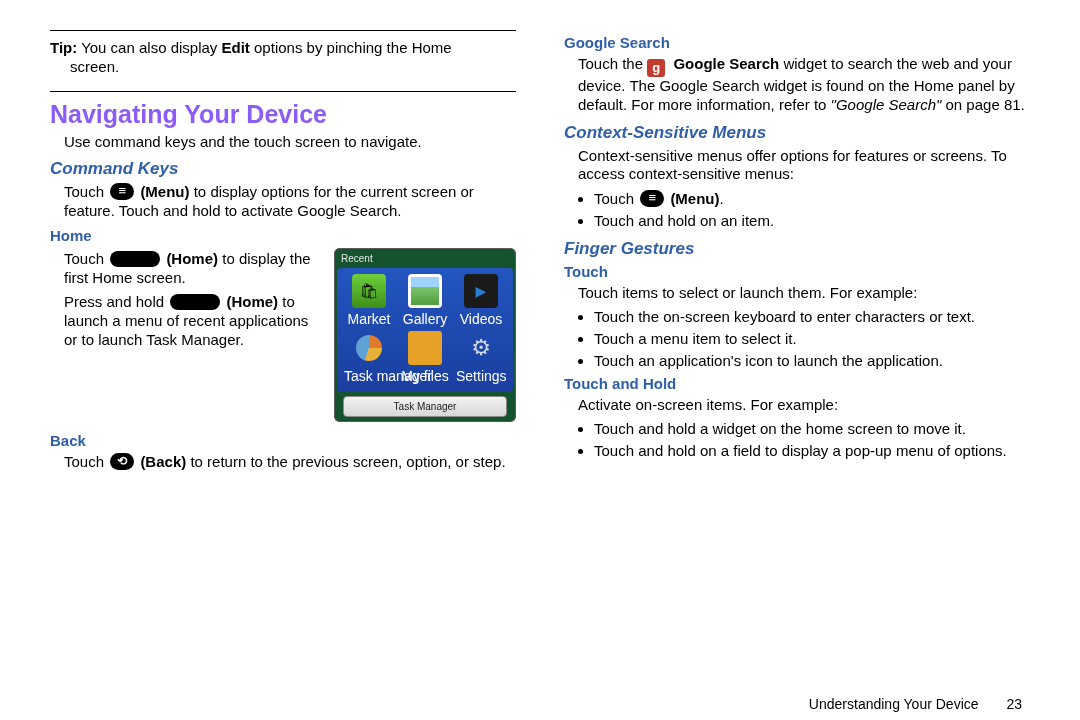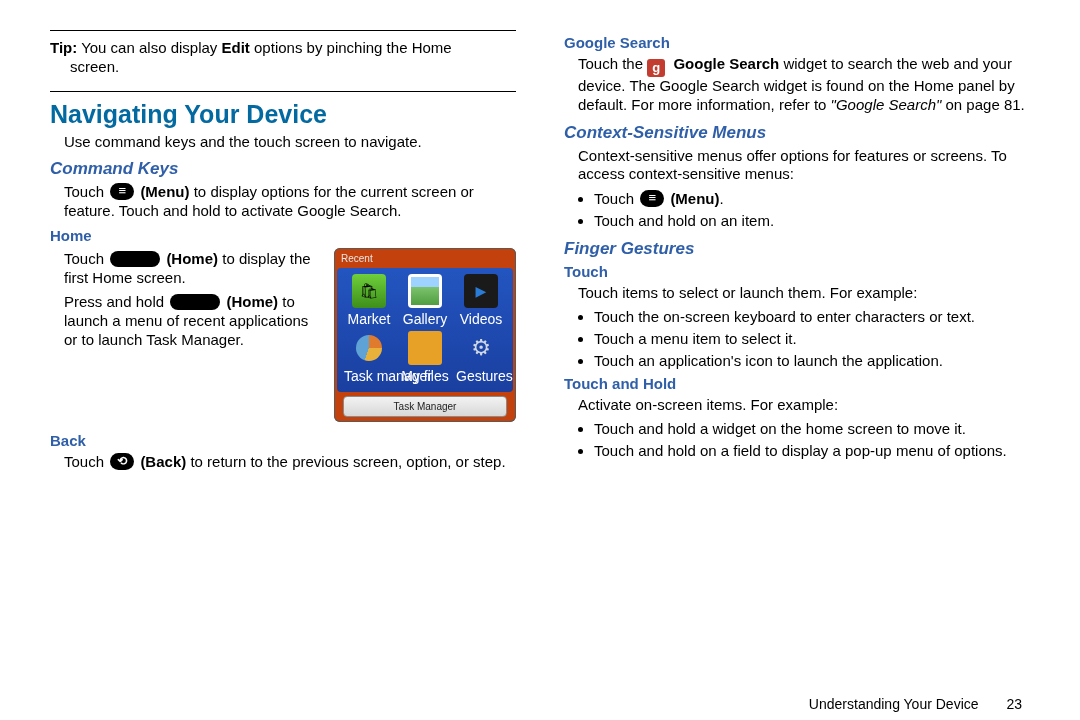--- a/index.html
+++ b/index.html
@@ -22,21 +22,21 @@
     flex: 1;
     min-width: 0;
   }
   .hr {
     border-top: 1px solid #000;
     margin-bottom: 8px;
   }
   .tip { margin-bottom: 14px; line-height: 1.25; }
   .tip .body-line2 { margin-left: 20px; }
   h1.section {
-    color: #0369a1;
+    color: #8b5cf6;
     font-size: 25px;
     margin: 8px 0 4px 0;
     font-weight: bold;
   }
   .subhead {
     color: #2f5fa8;
     font-size: 17px;
     font-style: italic;
     font-weight: bold;
     margin: 8px 0 2px 0;
@@ -96,21 +96,21 @@
   }
   ul.bullets { margin: 4px 0; padding-left: 30px; }
   ul.bullets li { margin: 3px 0; line-height:1.25; }
 
   .float-box {
     float: right;
     margin: 2px 0 6px 12px;
   }
   .recent-panel {
     width: 176px;
-    background: #c2410c;
+    background: #14532d;
     border-radius: 6px;
     padding: 3px;
     box-shadow: inset 0 0 0 1px #5a5a5a;
   }
   .recent-title {
     color:#e6e6e6;
     font-size:10px;
     padding:2px 4px 4px 4px;
   }
   .recent-inner {
@@ -223,21 +223,21 @@
               <div class="app">
                 <div class="tile task"></div>
                 <div class="lbl">Task manager</div>
               </div>
               <div class="app">
                 <div class="tile files"></div>
                 <div class="lbl">My files</div>
               </div>
               <div class="app">
                 <div class="tile settings">⚙</div>
-                <div class="lbl">Gestures</div>
+                <div class="lbl">Settings</div>
               </div>
             </div>
           </div>
           <div class="tm-btn">Task Manager</div>
         </div>
       </div>
 
       <p class="indent">
         <span>Touch</span>
         <span class="home-btn"></span>

